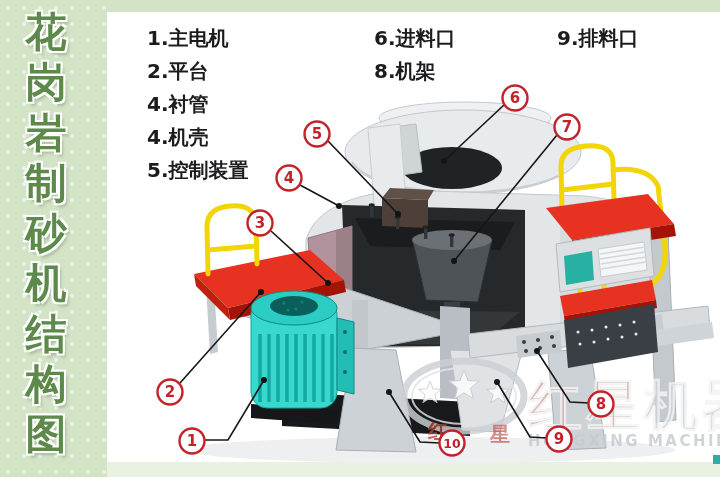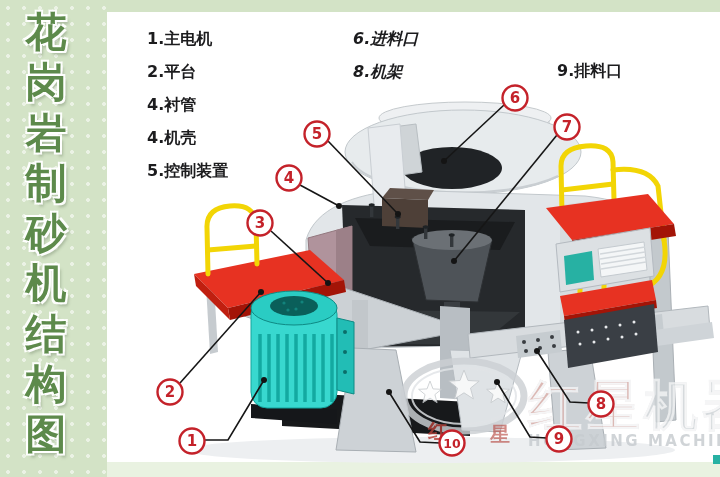--- a/index.html
+++ b/index.html
@@ -11,25 +11,25 @@
            background-size:16px 16px;}
   .top-strip{position:absolute;left:107px;top:0;width:613px;height:12px;background:#d3e3c6;}
   .bottom-strip{position:absolute;left:107px;top:462px;width:613px;height:15px;background:#e9f2e1;}
   .title-col{position:absolute;left:0;top:0;width:92px;height:463px;display:flex;flex-direction:column;
              align-items:center;justify-content:space-between;padding:12px 0 8px 0;box-sizing:border-box;}
   .title-col span{font-size:41px;line-height:1;font-weight:bold;color:#5d8a4b;
       text-shadow:2px 2px 0 rgba(255,255,255,.95),-2px -2px 0 rgba(255,255,255,.95),
                   2px -2px 0 rgba(255,255,255,.95),-2px 2px 0 rgba(255,255,255,.95),
                   3px 4px 3px rgba(90,110,80,.35);}
   
-  .legend{position:absolute;top:22px;color:#1c1c1e;font-size:16px;font-weight:600;
+  .legend{position:absolute;top:22px;color:#1c1c1e;font-size:20px;font-weight:600;
           list-style:none;margin:0;padding:0;line-height:33px;white-space:nowrap;}
   .legend.c1{left:147px;}
-  .legend.c2{left:353px;font-style:italic;}
-  .legend.c3{left:557px;margin-top:32px;}
+  .legend.c2{left:374px;}
+  .legend.c3{left:557px;}
   svg{position:absolute;left:0;top:0;}
   .callout-num{font-size:15px;font-weight:bold;fill:#c4222a;}
   .callout-num.small{font-size:12.5px;}
   .leader{fill:none;stroke:#161616;stroke-width:1.6px;}
   .wm-cn{font-size:54px;font-weight:bold;letter-spacing:4px;}
   .wm-en{font-size:15px;font-weight:bold;letter-spacing:2.5px;fill:#c6cbcf;}
   .seal{font-size:20px;font-weight:bold;fill:#b5423a;}
 </style>
 </head>
 <body>

